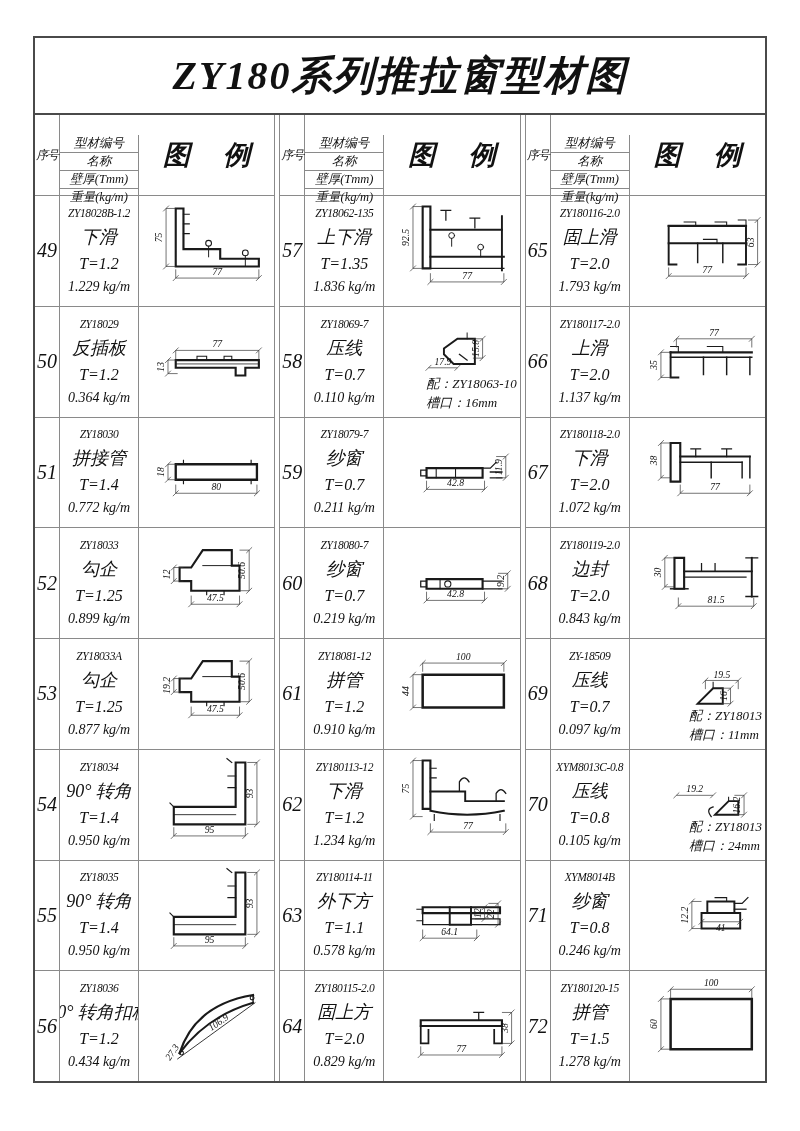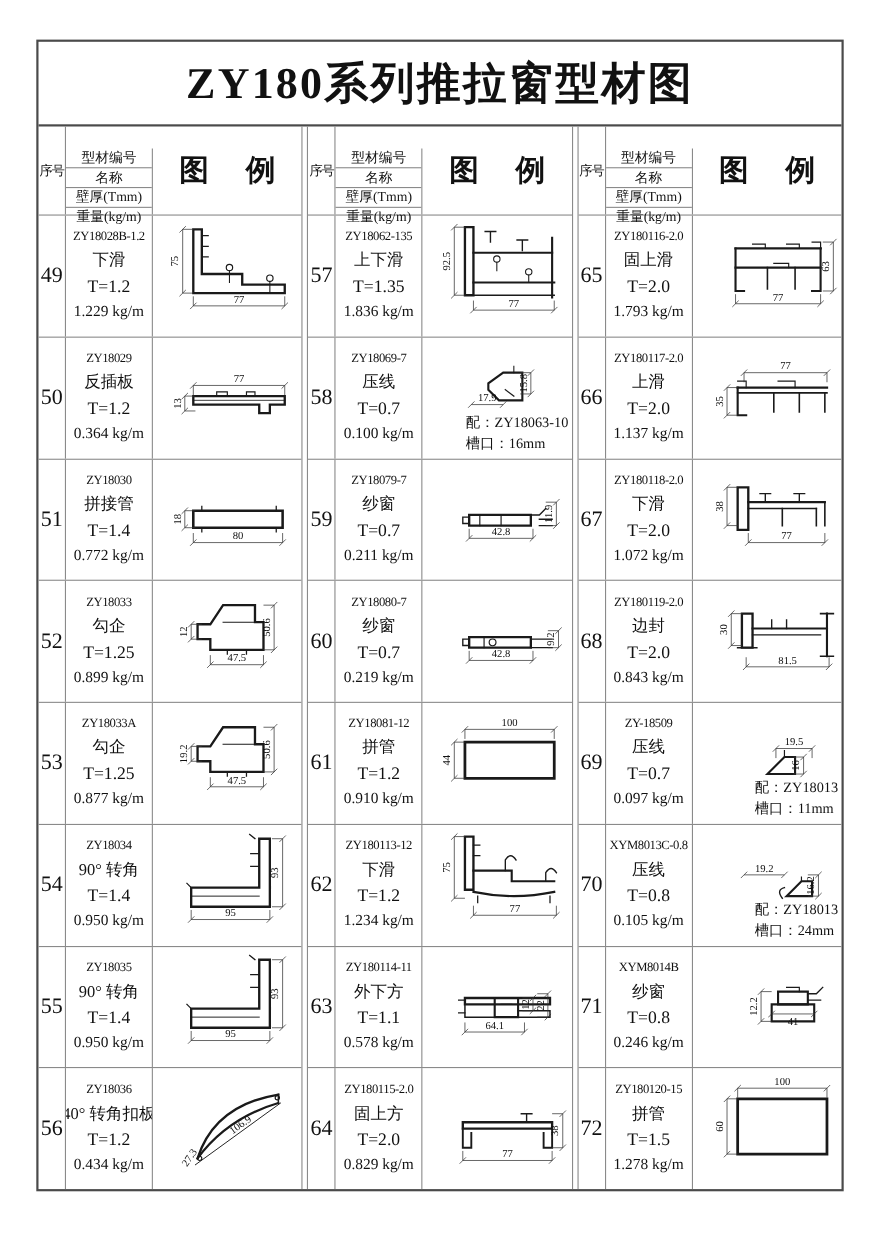--- a/index.html
+++ b/index.html
@@ -1,17 +1,17 @@
 <!DOCTYPE html>
 <html><head>
 <meta charset="utf-8">
 <style>
   html,body{margin:0;padding:0;background:#fff;}
   .page{position:relative;width:800px;height:1131px;background:#fff;
-        font-family:"Liberation Serif","DejaVu Serif",serif;color:#111;}
+        font-family:"Liberation Serif","DejaVu Serif",serif;color:#111;font-style:italic;}
   .sheet{position:absolute;left:33px;top:36px;width:734px;height:1047px;
          border:2px solid #4a4a4a;box-sizing:border-box;display:flex;flex-direction:column;}
   .title{height:75px;flex:0 0 75px;display:flex;align-items:center;justify-content:center;
          font-size:40px;font-weight:700;letter-spacing:2px;border-bottom:2px solid #4a4a4a;}
   .groups{flex:1;display:flex;min-height:0;}
   .gap{width:4px;flex:0 0 4px;border-left:1px solid #8a8a8a;border-right:1px solid #8a8a8a;}
   .group{flex:1;display:flex;flex-direction:column;min-width:0;}
   .ghead{height:80px;flex:0 0 80px;display:flex;border-bottom:1px solid #8a8a8a;}
   .gh-seq{width:24px;flex:0 0 24px;border-right:1px solid #8a8a8a;display:flex;
           align-items:center;justify-content:center;font-size:12px;letter-spacing:-1px;}
@@ -22,21 +22,21 @@
   .gh-legend{flex:1;display:flex;align-items:center;justify-content:space-between;
              padding:0 24px;font-size:27px;font-weight:600;}
   .row{flex:1;display:flex;border-bottom:1px solid #8a8a8a;min-height:0;}
   .row:last-child{border-bottom:none;}
   .cell-seq{width:24px;flex:0 0 24px;border-right:1px solid #8a8a8a;display:flex;
             align-items:center;justify-content:center;font-size:20px;}
   .cell-spec{width:78px;flex:0 0 78px;border-right:1px solid #8a8a8a;display:flex;
              flex-direction:column;align-items:center;justify-content:center;gap:6px;
              text-align:right;overflow:hidden;}
   .spec-code{font-size:11.5px;white-space:nowrap;letter-spacing:-0.4px;}
-  .spec-name{font-size:15px;white-space:nowrap;}
+  .spec-name{font-size:18px;white-space:nowrap;}
   .spec-thick{font-size:16px;}
   .spec-weight{font-size:14px;white-space:nowrap;}
   .cell-diag{flex:1;position:relative;display:flex;align-items:center;justify-content:center;min-width:0;}
   .cell-diag svg{display:block;}
   .note{position:absolute;right:3px;bottom:4px;font-size:13px;line-height:1.45;
         text-align:left;white-space:nowrap;}
   .prof{stroke:#1a1a1a;fill:none;stroke-linecap:square;}
   .dimln{stroke:#333;stroke-width:0.7;fill:none;}
   .dimtx{font-family:"Liberation Serif","DejaVu Serif",serif;font-size:10px;fill:#111;}
 </style>
@@ -346,21 +346,21 @@
                 <text x="86" y="81" class="dimtx" text-anchor="middle">77</text>
               </svg>
             </div>
           </div>
           <div class="row">
             <div class="cell-seq">58</div>
             <div class="cell-spec">
               <div class="spec-code">ZY18069-7</div>
               <div class="spec-name">压线</div>
               <div class="spec-thick">T=0.7</div>
-              <div class="spec-weight">0.100 kg/m</div>
+              <div class="spec-weight">0.110 kg/m</div>
             </div>
             <div class="cell-diag">
               <svg width="138" height="104" viewBox="0 0 140 104">
                 <path d="M94 28v26H72l-10-10v-6l14-10Z" class="prof" stroke-width="2"></path>
                 <path d="M78 44l8 6" class="prof" stroke-width="1.2"></path>
                 <path d="M86 28v-6" class="prof" stroke-width="1"></path>
                 <line x1="102" y1="28" x2="102" y2="48" class="dimln"></line>
                 <line x1="99" y1="31" x2="105" y2="25" class="dimln"></line>
                 <line x1="99" y1="51" x2="105" y2="45" class="dimln"></line>
                 <line x1="102" y1="28" x2="92" y2="28" class="dimln"></line>

